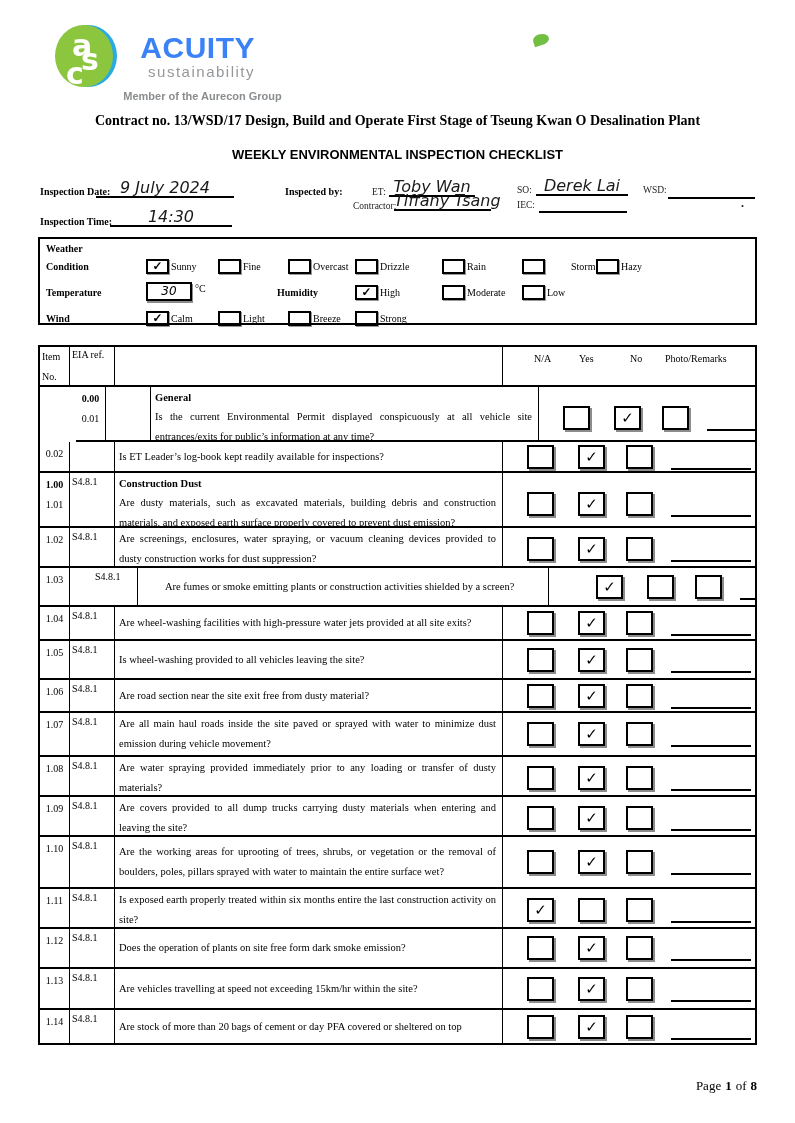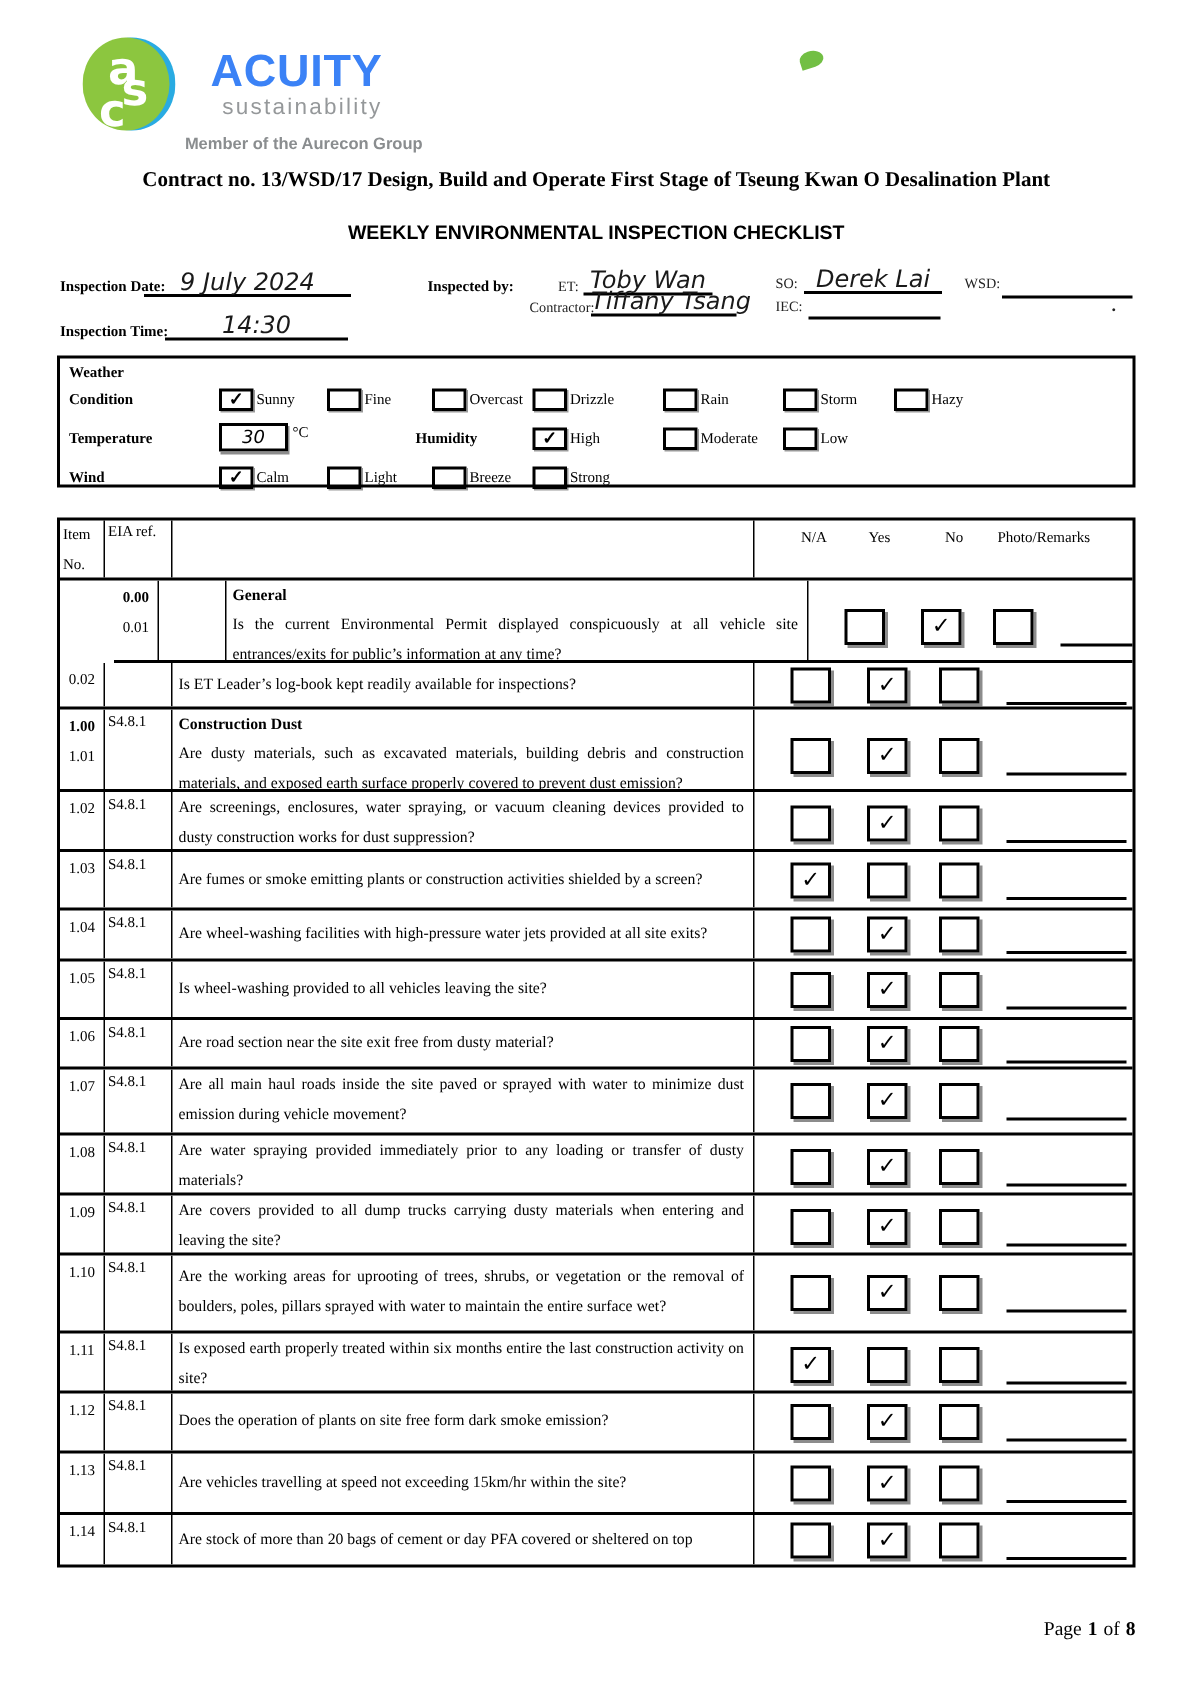--- a/index.html
+++ b/index.html
@@ -152,21 +152,21 @@
         <span class="wlab">Overcast</span>
       </span>
       <span class="wopt" style="left: 315px; top: 19px;">
         <span class="wcb"></span>
         <span class="wlab">Drizzle</span>
       </span>
       <span class="wopt" style="left: 402px; top: 19px;">
         <span class="wcb"></span>
         <span class="wlab">Rain</span>
       </span>
-      <span class="wopt" style="left: 482px; top: 19px;">
+      <span class="wopt" style="left: 482px; top: 19px; gap: 24px;">
         <span class="wcb"></span>
         <span class="wlab">Storm</span>
       </span>
       <span class="wopt" style="left: 556px; top: 19px; text-align: center;">
         <span class="wcb"></span>
         <span class="wlab">Hazy</span>
       </span>
       <span class="wopt" style="left: 315px; top: 45px;">
         <span class="wcb">✓</span>
         <span class="wlab">High</span>
@@ -272,21 +272,21 @@
 
         <div class="qt">Are screenings, enclosures, water spraying, or vacuum cleaning devices provided to dusty construction works for dust suppression?</div>
       </div>
       <div class="cell c-checks">
         <span class="cb cb-na"></span>
         <span class="cb cb-yes">✓</span>
         <span class="cb cb-no"></span>
         <span class="remark"></span>
       </div>
     </div>
-        <div class="trow grid4" style="height: 39px;">
+        <div class="trow grid4" style="height: 39px; gap: 23px;">
       <div class="cell c-nums">
             <div class="num">1.03</div>
           </div>
       <div class="cell c-eia">S4.8.1</div>
       <div class="cell c-q">
 
         <div class="qt">Are fumes or smoke emitting plants or construction activities shielded by a screen?</div>
       </div>
       <div class="cell c-checks">
         <span class="cb cb-na">✓</span>

